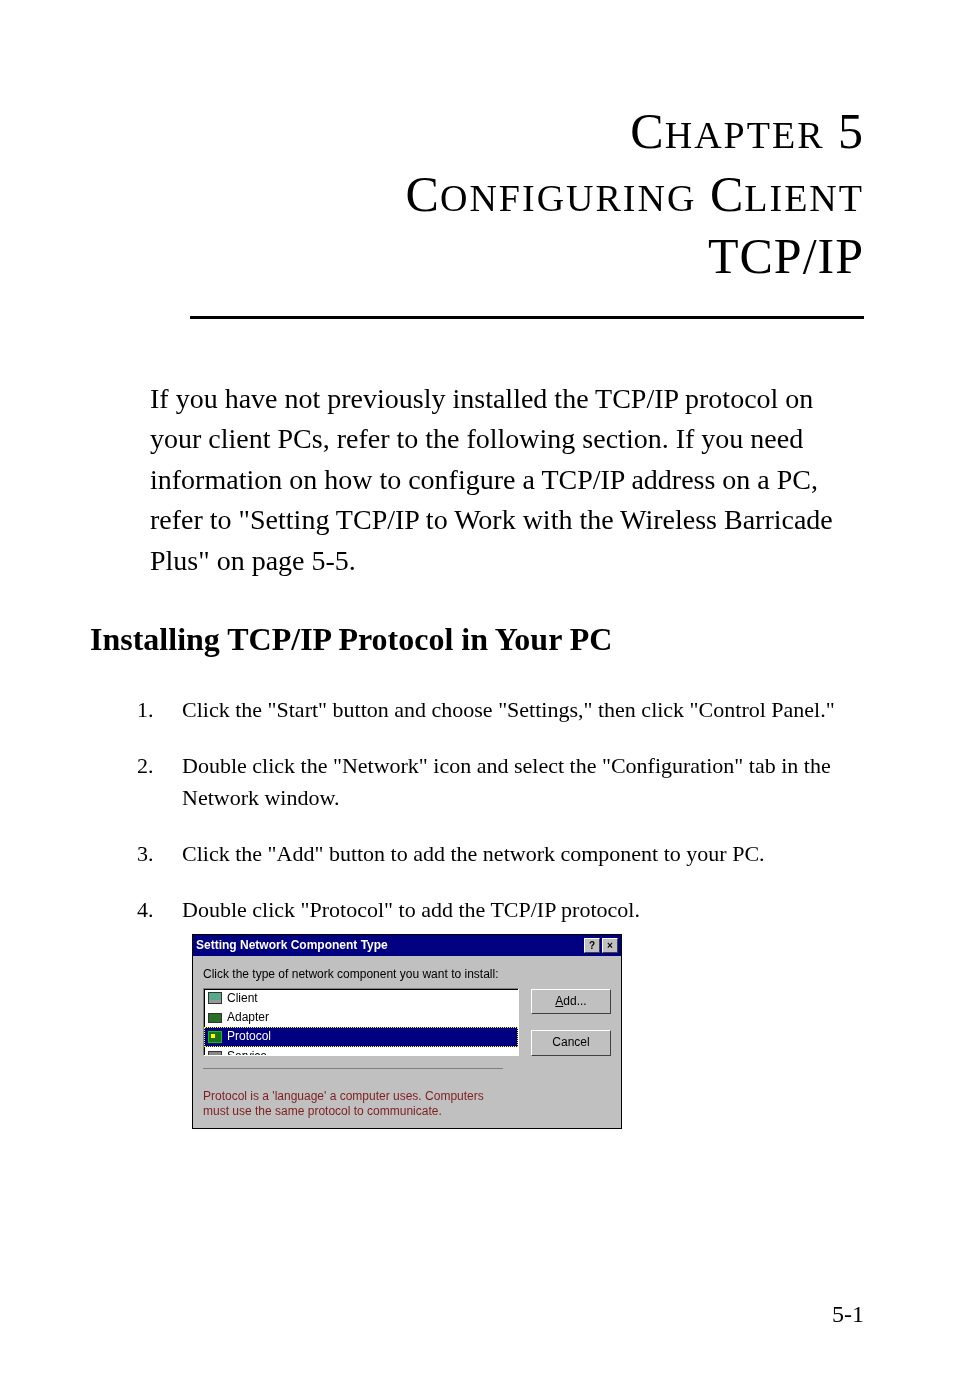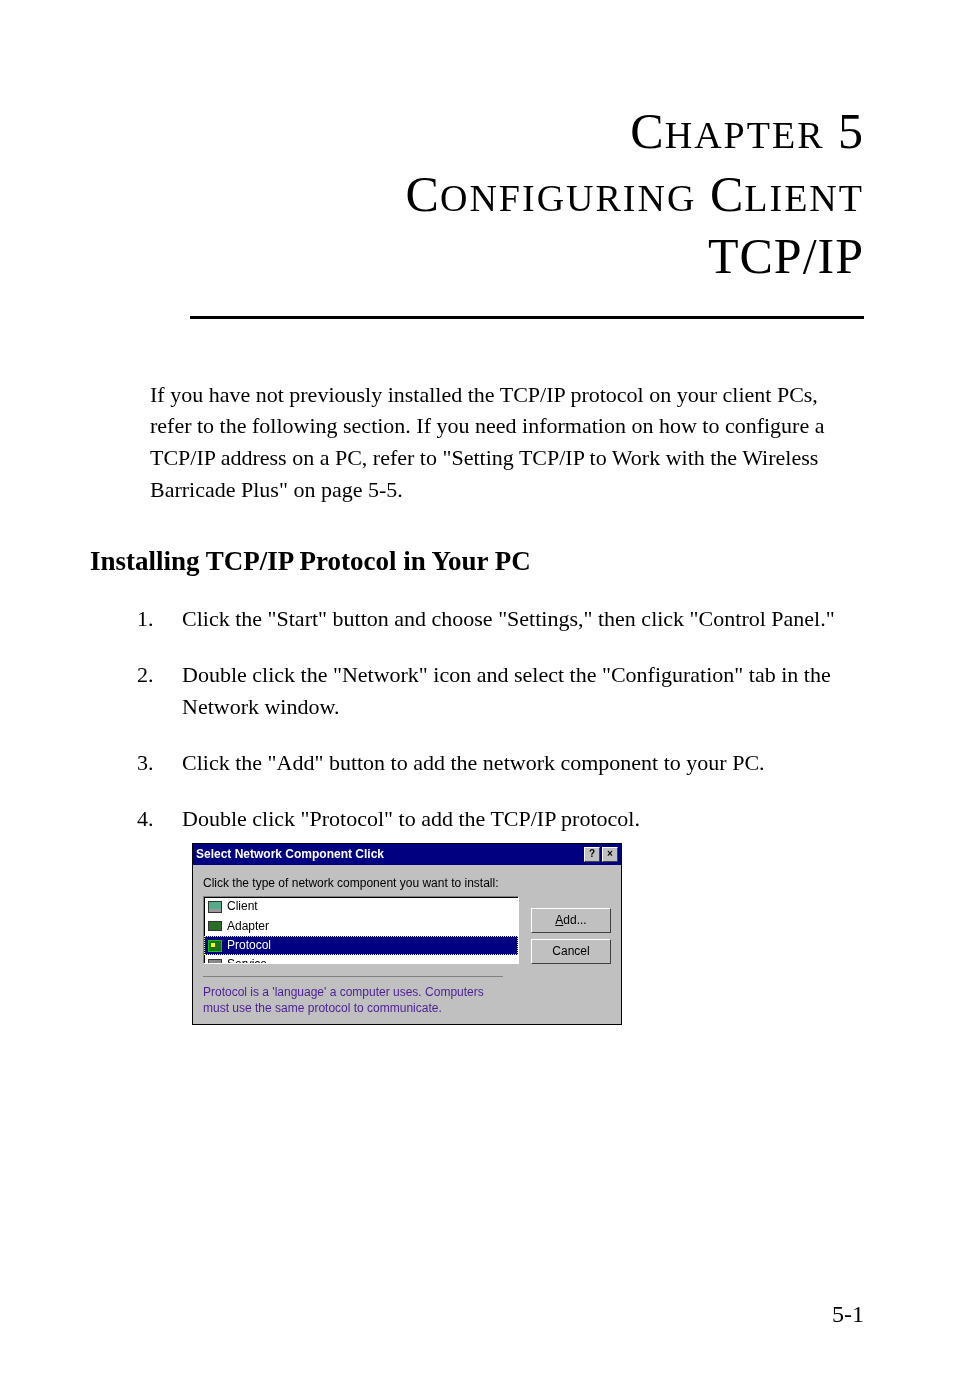--- a/index.html
+++ b/index.html
@@ -34,29 +34,29 @@
   }
   .chapter-line .num {
     font-size: 50px;
   }
   .divider {
     border: none;
     border-top: 3px solid #000;
     margin: 20px 0 60px 100px;
   }
   .body-text {
-    font-size: 22px;
+    font-size: 28px;
     line-height: 1.45;
     margin-left: 60px;
     margin-bottom: 40px;
   }
   .section-heading {
-    font-size: 27px;
+    font-size: 32px;
     font-weight: bold;
-    margin-bottom: 26px;
+    margin-bottom: 36px;
     margin-top: 20px;
   }
   .subsection-heading {
     font-size: 26px;
     font-weight: bold;
     margin-bottom: 14px;
   }
   .ordered-list {
     margin-left: 80px;
     font-size: 22px;
@@ -187,39 +187,39 @@
     background: #ff0;
   }
   .icon-service {
     width: 14px; height: 12px;
     background: #888;
     border: 1px solid #333;
   }
   .win-buttons-col {
     display: flex;
     flex-direction: column;
-    gap: 6px;
+    gap: 16px;
     width: 80px;
   }
   .win-button {
     background: #c0c0c0;
     border-top: 1px solid #fff;
     border-left: 1px solid #fff;
     border-right: 1px solid #404040;
     border-bottom: 1px solid #404040;
     padding: 3px 0;
     font-size: 12px;
     text-align: center;
   }
   .win-footer {
     border-top: 1px solid #808080;
     margin-top: 12px;
-    padding-top: 8px;
-    font-size: 12px;
-    color: #4c1d95;
+    padding-top: 20px;
+    font-size: 12px;
+    color: #7f1d1d;
     line-height: 1.3;
     width: 300px;
   }
   .u { text-decoration: underline; }
 </style>
 </head>
 <body>
 
 <div class="page">
 
@@ -246,21 +246,21 @@
 
   <ol class="ordered-list">
     <li>Click the "Start" button and choose "Settings," then click "Control Panel."</li>
     <li>Double click the "Network" icon and select the "Configuration" tab in the Network window.</li>
     <li>Click the "Add" button to add the network component to your PC.</li>
     <li>
       <span>Double click "Protocol" to add the TCP/IP protocol.</span>
       <div class="dialog-wrap">
         <div class="win-dialog">
           <div class="win-titlebar">
-            <span>Select Network Component Click</span>
+            <span>Setting Network Component Type</span>
             <div class="win-titlebar-buttons">
               <div class="title-btn">?</div>
               <div class="title-btn">×</div>
             </div>
           </div>
           <div class="win-body">
             <div class="win-prompt">Click the type of network component you want to install:</div>
             <div class="win-content-row">
               <div class="win-listbox">
                 <div class="win-list-item">

